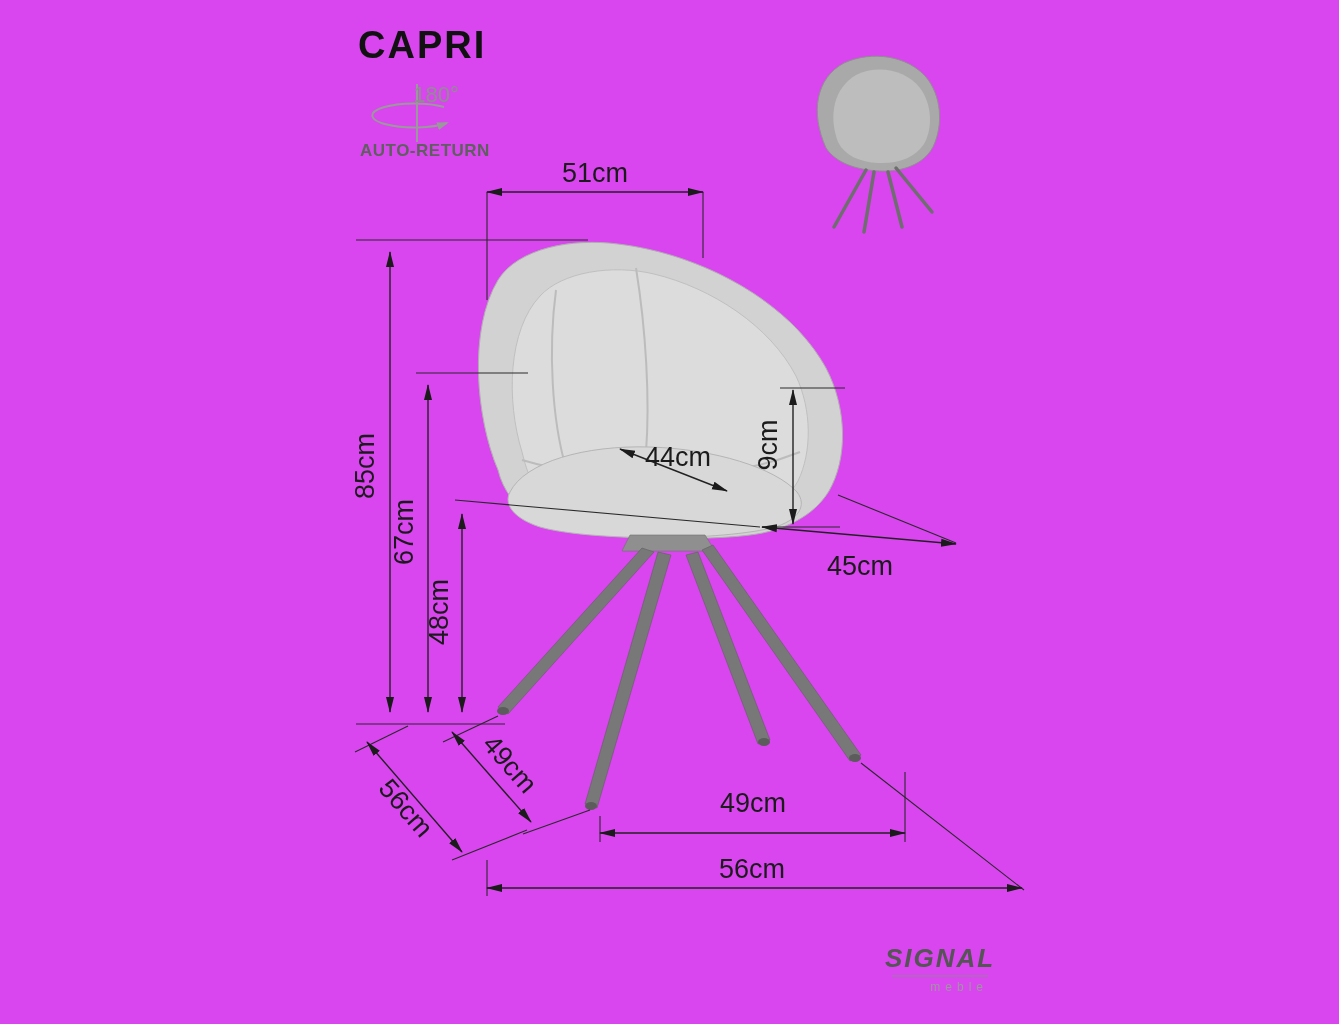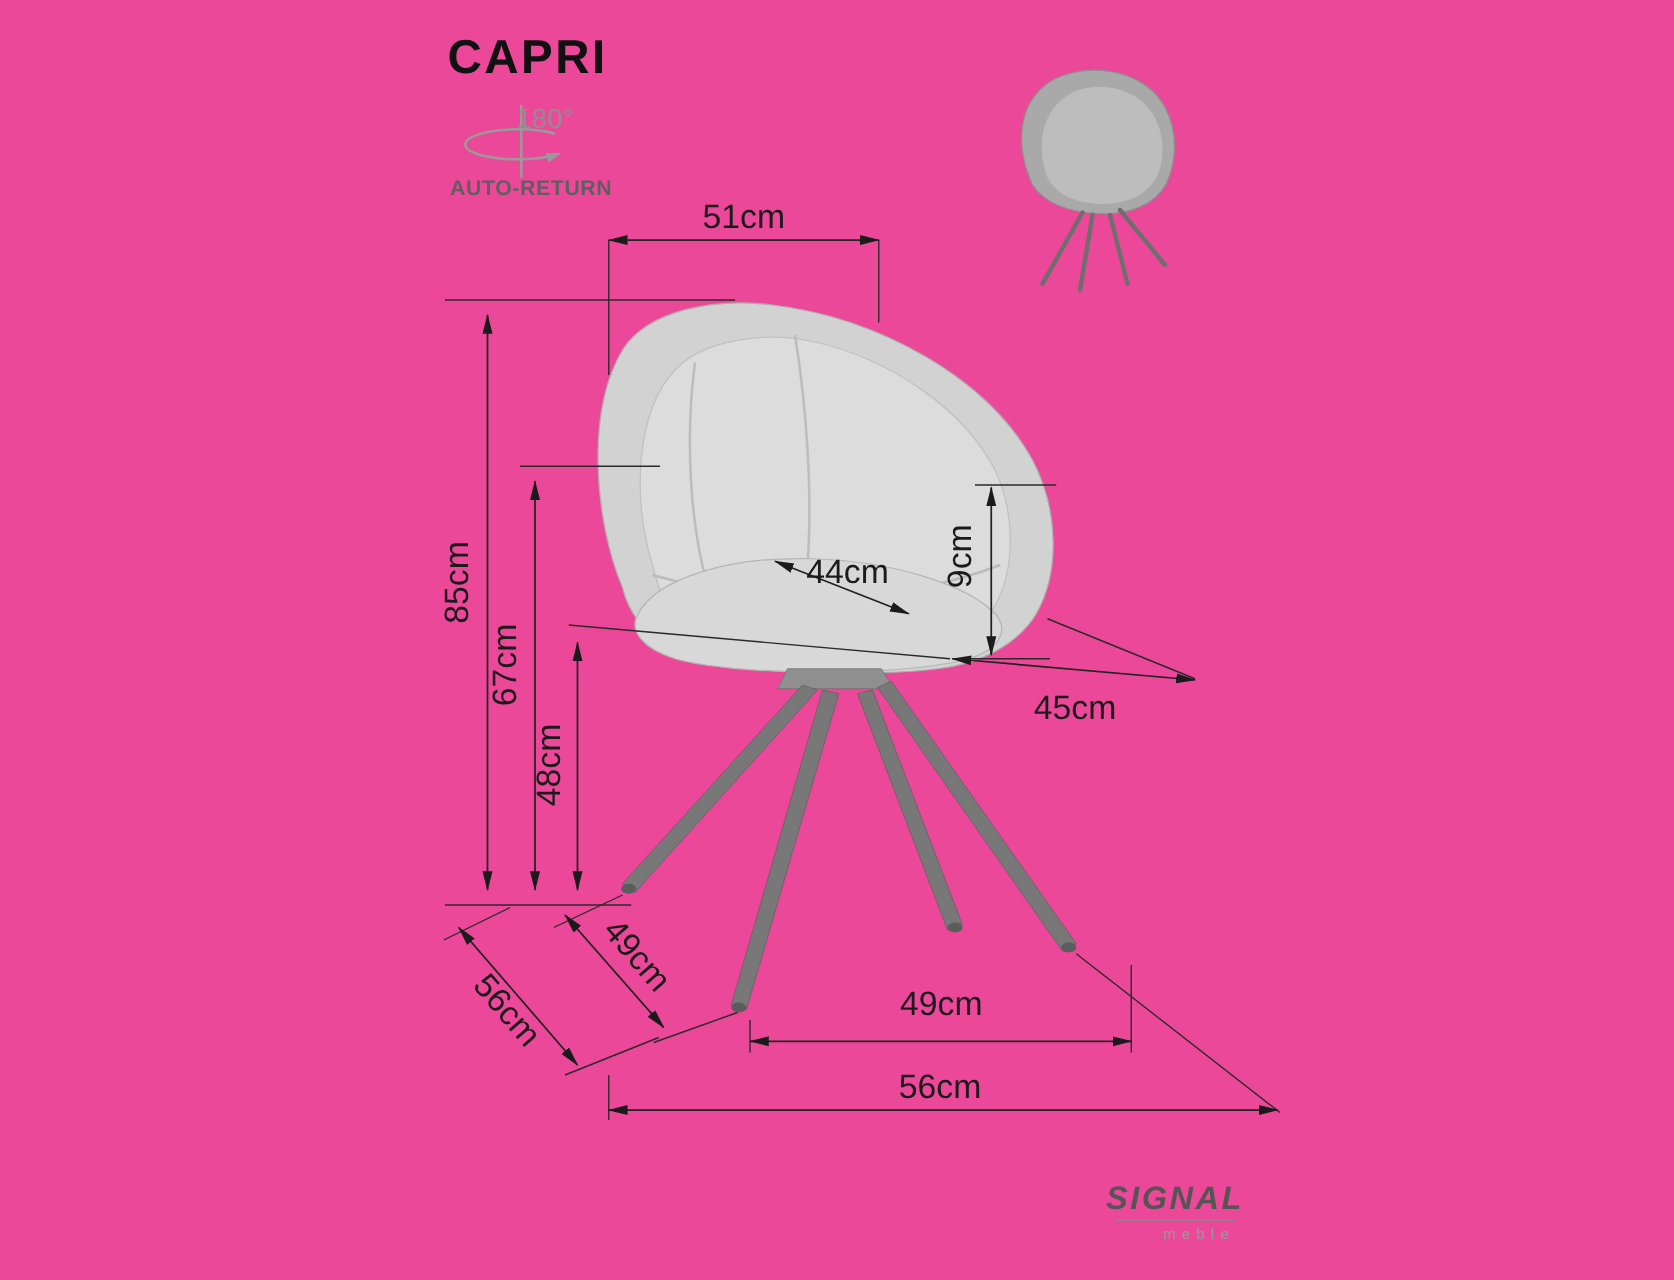--- a/index.html
+++ b/index.html
@@ -1,19 +1,19 @@
 <!DOCTYPE html>
 <html><head>
 <meta charset="utf-8">
 <style>
   html,body{margin:0;padding:0;background:#ffffff;}
   #stage{
     position:relative;
     width:1339px;height:1024px;
-    background:#ec4899;
+    background:#d946ef;
     font-family:"Liberation Sans", sans-serif;
     overflow:hidden;
   }
   svg{display:block;}
   text{font-family:"Liberation Sans", sans-serif;}
   .dim-label{font-size:27px;fill:#1b1b1b;}
   .dim-line{stroke:#222222;stroke-width:1.4;fill:none;}
   .ext-line{stroke:#2a2a2a;stroke-width:1.1;fill:none;}
   .title-text{font-size:38px;font-weight:bold;fill:#111111;letter-spacing:2px;}
   .swivel-text{font-size:22px;fill:#8f8f8f;}

